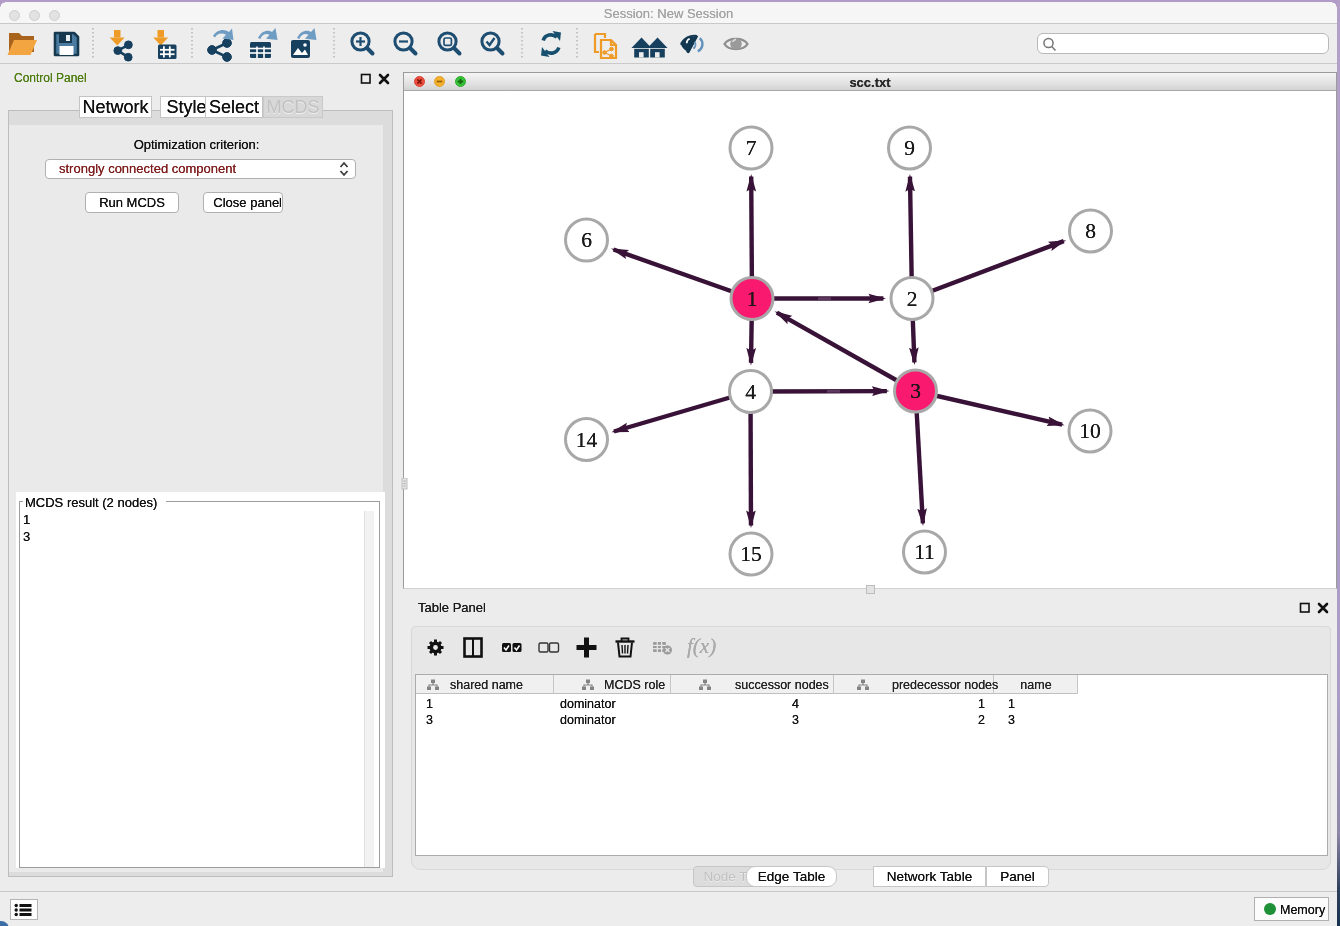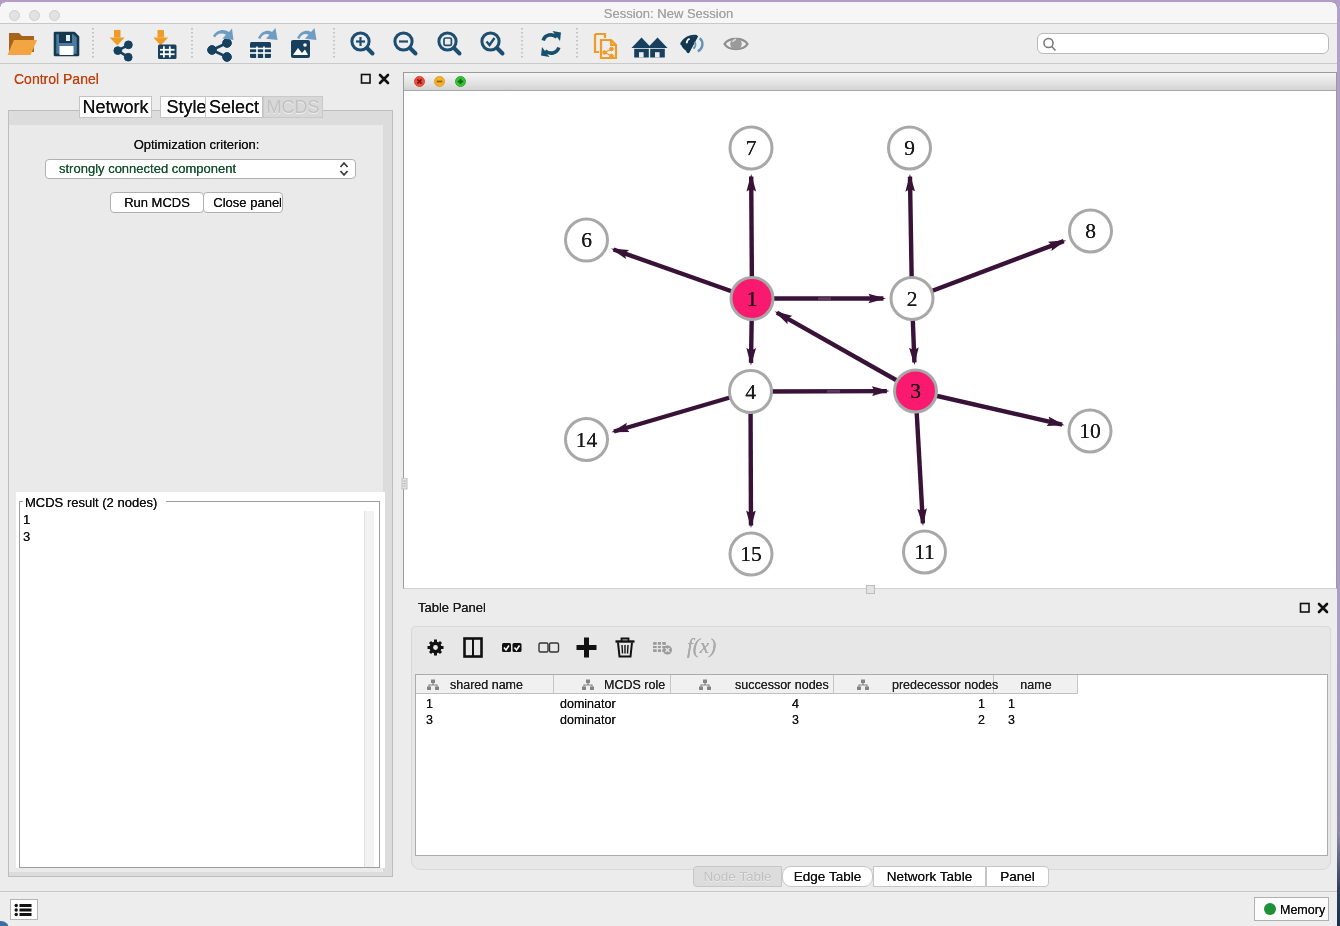--- a/index.html
+++ b/index.html
@@ -7,27 +7,27 @@
 .abs{position:absolute;}
 
 #deskTop{left:0;top:0;width:1340px;height:2px;background:#b29cc7;}
 #deskRight{right:0;top:0;width:3px;height:926px;z-index:8;background:linear-gradient(#b49fc8,#ab9dc6 75%,#8d87a8 90%,#30405c 96%,#16324e);}
 #titlebar{left:0;top:2px;width:1337px;height:21px;background:#f6f6f6;border-bottom:1px solid #c8c8c8;}
 .tl{position:absolute;top:8px;width:11px;height:11px;border-radius:50%;background:#e2e2e2;border:1px solid #cfcfcf;box-sizing:border-box;}
 #wtitle{left:0;top:6px;width:1337px;text-align:center;font-size:13px;color:#a3a3a3;}
 #toolbar{left:0;top:24px;width:1337px;height:39px;background:#ededed;border-bottom:1px solid #c9c9c9;}
 #searchbox{position:absolute;left:1037px;top:33px;width:292px;height:21px;background:#fff;border:1px solid #b9b9b9;border-radius:6px;box-sizing:border-box;}
 
-#cpTitle{left:14px;top:71px;font-size:14px;color:#c2410c;}
+#cpTitle{left:14px;top:71px;font-size:12px;color:#4d7c0f;}
 .cptab{position:absolute;top:96px;height:22px;background:#fff;border:1px solid #c4c4c4;box-sizing:border-box;font-size:18px;color:#111;text-align:center;line-height:21px;}
 #tabMCDS{background:#d8d8d8;color:#c2c2c2;border-radius:0;text-shadow:0 1px 0 #efefef;border-color:#c9c9c9;}
 #cpPane{left:8px;top:110px;width:385px;height:767px;background:#dcdcdc;border:1px solid #bdbdbd;box-sizing:border-box;}
 #cpInner{left:9px;top:125px;width:374px;height:747px;background:#eaeaea;}
 #optLabel{left:0px;top:137px;width:393px;text-align:center;font-size:13px;color:#111;}
-#optSelect{left:45px;top:159px;width:311px;height:20px;background:#fff;border:1px solid #b0b0b0;border-radius:4px;box-sizing:border-box;font-size:13px;color:#14532d;line-height:18px;padding-left:13px;}
+#optSelect{left:45px;top:159px;width:311px;height:20px;background:#fff;border:1px solid #b0b0b0;border-radius:4px;box-sizing:border-box;font-size:13px;color:#7f1d1d;line-height:18px;padding-left:13px;}
 .btn{position:absolute;height:21px;background:#fff;border:1px solid #b0b0b0;border-radius:4px;box-sizing:border-box;font-size:13px;color:#111;text-align:center;line-height:19px;}
 #mcdsBox{left:16px;top:492px;width:369px;height:376px;background:#fff;}
 #mcdsField{left:19px;top:501px;width:361px;height:367px;border:1px solid #9d9d9d;border-top:none;box-sizing:border-box;}
 #mcdsLegendLine1{left:19px;top:501px;width:4px;height:1px;background:#9d9d9d;}
 #mcdsLegendLine2{left:166px;top:501px;width:214px;height:1px;background:#9d9d9d;}
 #mcdsLegend{left:25px;top:495px;font-size:13px;color:#111;background:transparent;}
 #mcdsItems{left:23px;top:512px;font-size:13px;color:#111;line-height:16.5px;}
 #mcdsScroll{left:364px;top:511px;width:9px;height:356px;background:#f2f2f2;border-left:1px solid #e0e0e0;}
 
 #netwin{left:403px;top:72px;width:934px;height:517px;border:1px solid #9b9b9b;border-bottom-color:#d2d2d2;background:#fff;box-sizing:border-box;}
@@ -229,40 +229,41 @@
 <div class="abs cptab" style="left:79px;width:73px;">Network</div>
 <div class="abs cptab" style="left:152px;width:53px;margin-left:8px;">Style</div>
 <div class="abs cptab" style="left:205px;width:58px;">Select</div>
 <div class="abs cptab" id="tabMCDS" style="left:263px;top:96px;width:60px;">MCDS</div>
 <div class="abs" id="optLabel">Optimization criterion:</div>
 <div class="abs" id="optSelect">strongly connected component</div>
 <svg class="abs" style="left:337px;top:161px;" width="14" height="16">
   <path d="M3.5,6 l3.5,-4 l3.5,4" fill="none" stroke="#3c3c3c" stroke-width="1.8"></path>
   <path d="M3.5,10 l3.5,4 l3.5,-4" fill="none" stroke="#3c3c3c" stroke-width="1.8"></path>
 </svg>
-<div class="abs btn" style="left:110px;top:192px;width:94px;">Run MCDS</div>
+<div class="abs btn" style="left:85px;top:192px;width:94px;">Run MCDS</div>
 <div class="abs btn" style="left:203px;top:192px;width:80px;text-align:right;">Close panel</div>
 <div class="abs" id="mcdsBox"></div>
 <div class="abs" id="mcdsField"></div>
 <div class="abs" id="mcdsLegendLine1"></div>
 <div class="abs" id="mcdsLegendLine2"></div>
 <div class="abs" id="mcdsLegend">MCDS result (2 nodes)</div>
 <div class="abs" id="mcdsItems">1<br>3</div>
 <div class="abs" id="mcdsScroll"></div>
 
 <div class="abs" id="netwin">
   <div class="abs" id="nettitle"></div>
   <div class="mtl" style="left:10px;background:#ee4f3f;border:1px solid #d94437;"></div>
   <div class="mtl" style="left:30px;background:#f5b02e;border:1px solid #dea02b;"></div>
   <div class="mtl" style="left:51px;background:#39c53b;border:1px solid #2faa2e;"></div>
   <svg style="position:absolute;left:10px;top:3px;" width="53" height="11">
     <path d="M3.4,3.4 l4.2,4.2 M7.6,3.4 l-4.2,4.2" stroke="#7c1408" stroke-width="1.6"></path>
     <path d="M22.7,5.5 h5.6" stroke="#96660c" stroke-width="1.8"></path>
     <path d="M43.7,5.5 h5.6 M46.5,2.7 v5.6" stroke="#15680f" stroke-width="1.8"></path>
   </svg>
+  <div class="abs" id="nettitleText">scc.txt</div>
   <svg id="graph" width="932" height="497" viewBox="403 90 932 497" style="position:absolute;left:0;top:18px;">
     <defs>
       <marker id="ah" viewBox="0 0 10 6.5" refX="8.5" refY="3.25" markerWidth="4.0" markerHeight="2.6" orient="auto-start-reverse">
         <path d="M0,0.5 L10,3.25 L0,6 L1.6,3.25 z" fill="#381237"></path>
       </marker>
     </defs>
     <g stroke="#381237" stroke-width="4.4" marker-end="url(#ah)">
       <line x1="751" y1="297.5" x2="750.2" y2="175.6"></line>
       <line x1="751" y1="297.5" x2="612.5" y2="248.5"></line>
       <line x1="751" y1="297.5" x2="882.4" y2="297.5"></line>
@@ -394,21 +395,21 @@
   <div class="abs trow" style="left:418px;top:21px;width:151px;text-align:right;">1</div>
   <div class="abs trow" style="left:592px;top:21px;">1</div>
   <div class="abs trow" style="left:10px;top:37px;">3</div>
   <div class="abs trow" style="left:144px;top:37px;">dominator</div>
   <div class="abs trow" style="left:255px;top:37px;width:128px;text-align:right;">3</div>
   <div class="abs trow" style="left:418px;top:37px;width:151px;text-align:right;">2</div>
   <div class="abs trow" style="left:592px;top:37px;">3</div>
 </div>
 
 <div class="abs btab" id="btabNode" style="left:693px;width:89px;">Node Table</div>
-<div class="abs btab" style="left:782px;width:91px;border-radius:9px;">Edge Table</div>
+<div class="abs btab" style="left:746px;width:91px;border-radius:9px;">Edge Table</div>
 <div class="abs btab" style="left:873px;width:113px;">Network Table</div>
 <div class="abs btab" id="btabMotifs" style="left:986px;width:63px;">Panel</div>
 
 <div class="abs" id="statusbar"></div>
 <div class="abs" id="listbtn"></div>
 <svg class="abs" style="left:14px;top:903px;" width="20" height="14">
   <g fill="#111">
     <circle cx="2.2" cy="2.5" r="1.7"></circle>
       <circle cx="2.2" cy="7" r="1.7"></circle>
       <circle cx="2.2" cy="11.5" r="1.7"></circle>

